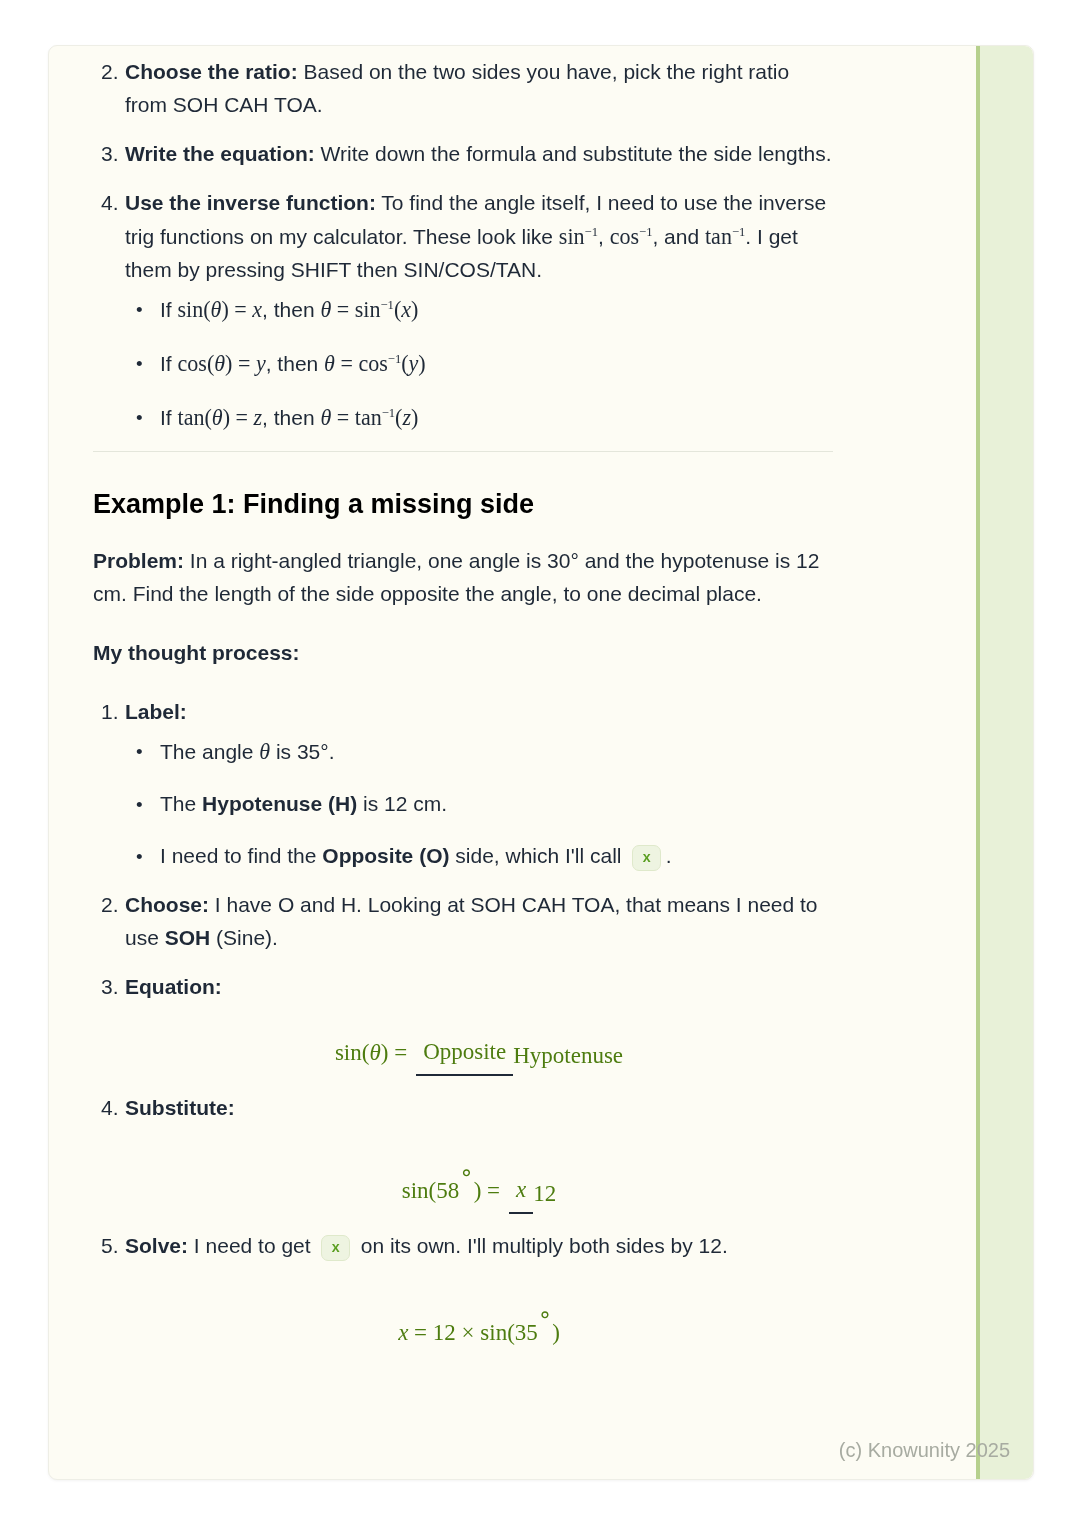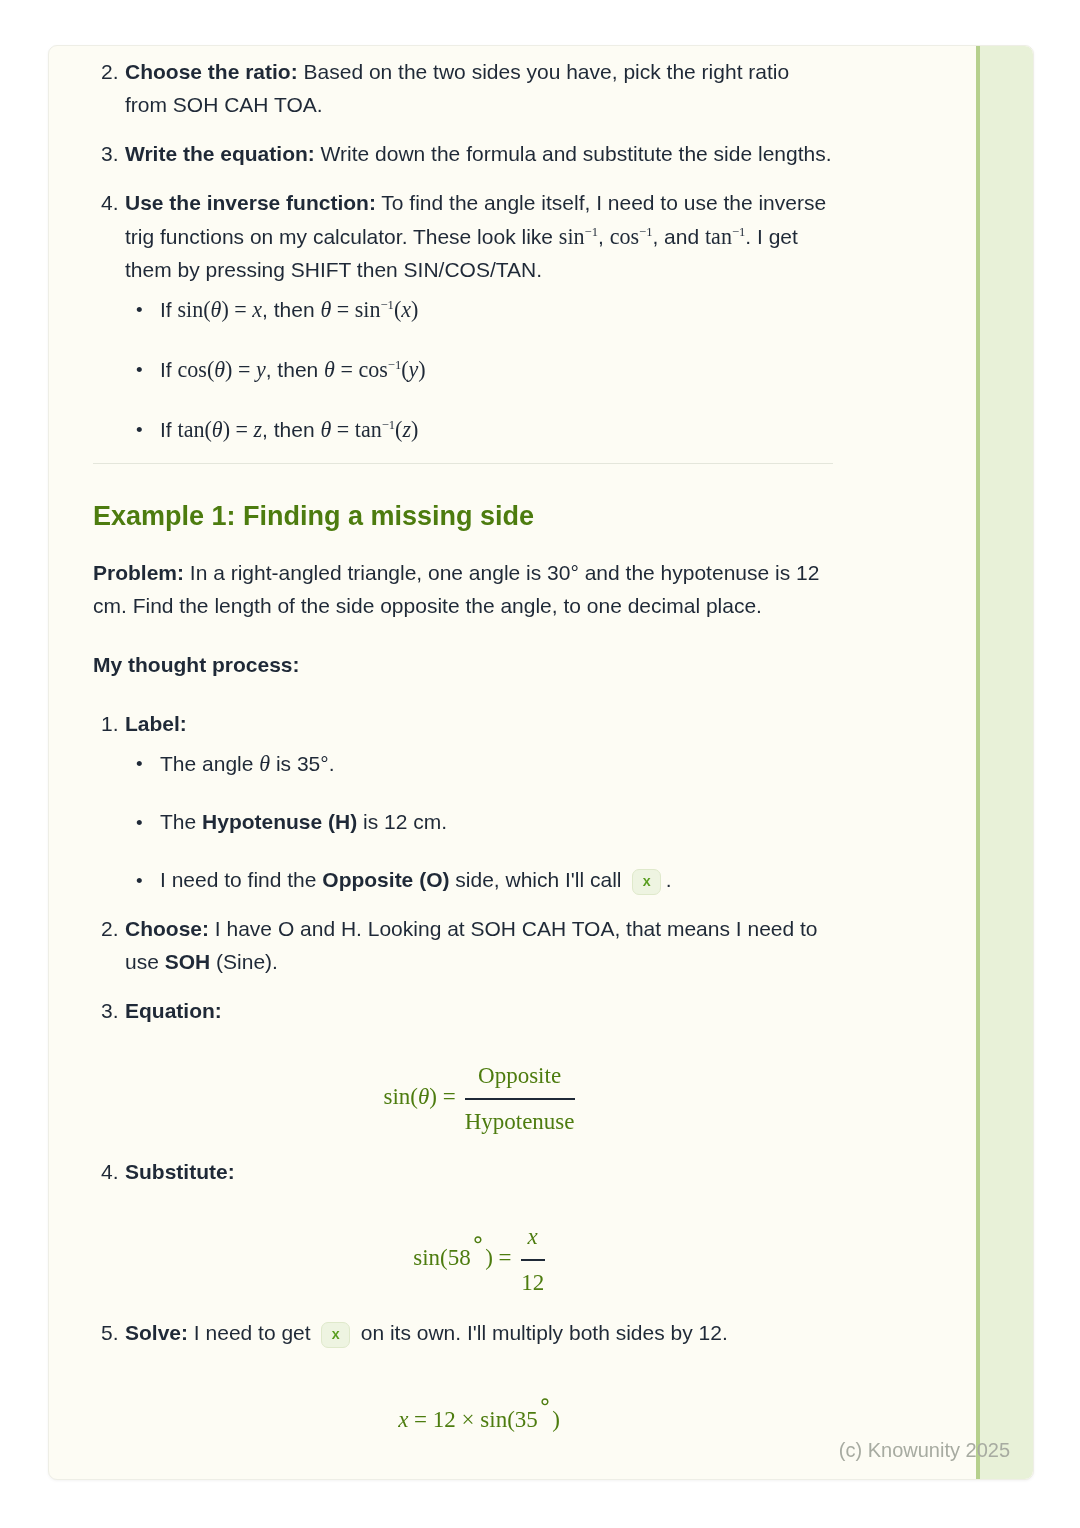--- a/index.html
+++ b/index.html
@@ -22,38 +22,38 @@
   .em{}
   .m{font-family:"Liberation Serif",serif;font-size:1.05em;}
   .mi{font-family:"Liberation Serif",serif;font-size:1.05em;font-style:italic;}
   .sup-m{font-family:"Liberation Serif",serif;font-size:0.6em;vertical-align:0.65em;}
   .deg{font-size:0.5em;vertical-align:0.8em;}
   .olist{margin:0;padding:0;}
   .oli{display:flex;margin-bottom:16px;}
   .num{flex:none;width:24px;margin-left:8px;}
   .oli-body{flex:1;}
   .sub-list{margin-top:6px;}
-  .bli{display:flex;margin-top:25px;}
+  .bli{display:flex;margin-top:19px;}
   .bli:first-child{margin-top:0;justify-content:center;}
   .dot{flex:none;width:24px;margin-left:11px;}
   .dot::before{content:"•";font-size:0.9em;}
   .bli-body{flex:1;}
   .divider{border:none;border-top:1px solid #e4e6db;margin:14px 0 0 0;}
   h2{margin:40px 0 0 0;font-size:34px;line-height:1.2;color:#58a120;font-weight:700;
      letter-spacing:-0.3px;padding-bottom:13px;border-bottom:4px solid #bad690;}
-  h3{margin:36px 0 0 0;font-size:27px;line-height:1.2;color:#4d7c0f;font-weight:700;}
+  h3{margin:36px 0 0 0;font-size:27px;line-height:1.2;color:#000000;font-weight:700;}
   .problem{margin:24px 0 0 0;}
   .mtp{margin:26px 0 0 0;font-weight:700;}
   .steps{margin-top:26px;}
   .eqrow{
     text-align:center;font-family:"Liberation Serif",serif;font-size:23px;
     margin:30px 0 0 0;color:#4d7c0f;
   }
   .eqrow .m,.eqrow .mi{font-size:1em;}
-  .frac{display:inline-flex;flex-direction:column;text-align:center;vertical-align:middle;margin-left:9px;}
+  .frac{display:inline-flex;flex-direction:row;text-align:center;vertical-align:middle;margin-left:9px;}
   .fnum{display:block;padding:0 7px 4px 7px;border-bottom:2px solid #1f2937;}
   .fden{display:block;padding-top:4px;}
   .eq-solve{margin-top:34px;}
   .chip{
     display:inline-block;vertical-align:middle;margin:0 5px;padding:5px 9px;
     background:#eef4e1;border:1px solid #dfe9cb;border-radius:7px;
     color:#5a9e21;font-family:"Liberation Mono",monospace;font-size:14px;font-weight:700;line-height:1;
   }
   .copyright{position:absolute;top:1439px;right:70px;font-size:20px;color:#a7aba1;z-index:3;}
 </style>

